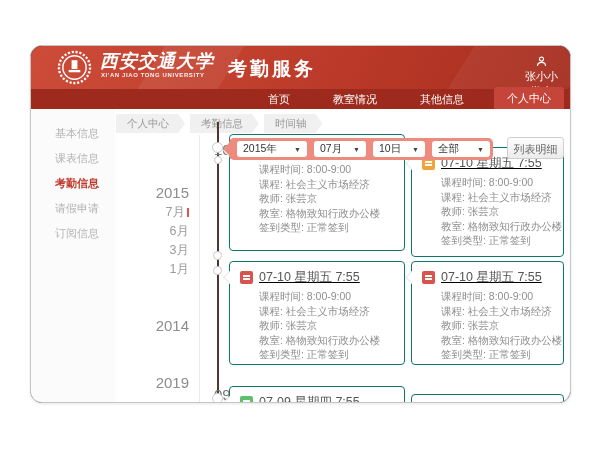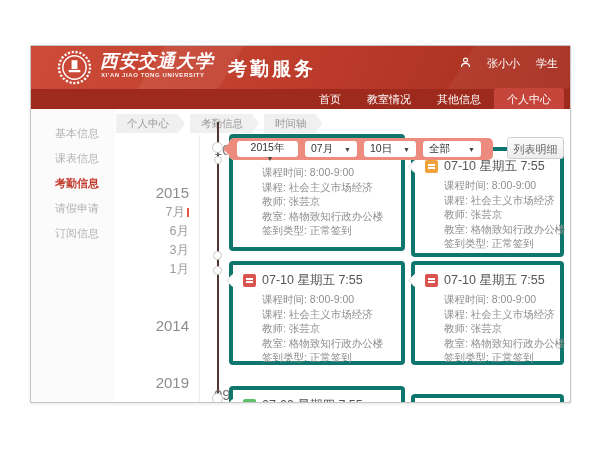--- a/index.html
+++ b/index.html
@@ -1,34 +1,34 @@
 <!DOCTYPE html>
 <html><head>
 <meta charset="utf-8">
 <style>
   html,body{margin:0;padding:0;background:#fff;font-family:"Liberation Sans","DejaVu Sans",sans-serif;}
   .stage{position:relative;width:600px;height:450px;background:#fff;overflow:hidden;}
   .frame{position:absolute;left:30px;top:45px;width:539px;height:356px;background:#000000;
-         border:1px solid #c6c6c6;border-radius:2px;overflow:hidden;box-shadow:0 1px 3px rgba(0,0,0,.10);}
+         border:1px solid #c6c6c6;border-radius:12px;overflow:hidden;box-shadow:0 1px 3px rgba(0,0,0,.10);}
 
   
   .hdr{position:absolute;left:0;top:0;width:100%;height:43px;
        background:linear-gradient(115deg,#cd4c39 0%,#bc3a29 55%,#a52e1f 100%);overflow:hidden;}
   .diag{position:absolute;background:rgba(255,255,255,.07);transform:skewX(-32deg);}
   .d1{left:120px;top:0;width:80px;height:43px;}
   .d2{left:430px;top:0;width:120px;height:43px;background:rgba(255,255,255,.05);}
   .logo{position:absolute;left:26px;top:4px;width:35px;height:35px;}
   .uni-cn{position:absolute;left:69px;top:3px;color:#fff;font-size:18px;font-weight:bold;font-style:italic;letter-spacing:1px;white-space:nowrap;}
   .uni-en{position:absolute;left:70px;top:26px;color:rgba(255,255,255,.92);font-size:6px;font-weight:bold;letter-spacing:.6px;white-space:nowrap;}
   .app-title{position:absolute;left:197px;top:10px;color:#fff;font-size:19px;font-weight:bold;letter-spacing:3px;white-space:nowrap;}
-  .user{position:absolute;right:12px;top:10px;color:#fff;font-size:11px;display:flex;align-items:center;gap:16px;white-space:nowrap;cursor:pointer;}
+  .user{position:absolute;right:12px;top:10px;color:#fff;font-size:11px;display:flex;align-items:center;gap:0;white-space:nowrap;cursor:pointer;flex-direction:column;}
 
   
   .nav{position:absolute;left:0;top:43px;width:100%;height:20px;background:#9d2a1c;
-       display:flex;justify-content:flex-end;align-items:center;padding-right:6px;box-sizing:border-box;}
+       display:flex;justify-content:flex-end;align-items:flex-end;padding-right:6px;box-sizing:border-box;gap:17px;}
   .nav-item{color:#fff;font-size:11px;line-height:20px;height:20px;padding:0 13px;cursor:pointer;white-space:nowrap;}
   .nav-item.active{background:#c5453a;border-radius:3px 3px 0 0;height:22px;line-height:23px;}
 
   
   .content{position:absolute;left:0;top:63px;width:100%;height:293px;background:#fff;overflow:hidden;}
 
   .sidebar{position:absolute;left:0;top:0;width:84px;height:100%;background:#fbfbfb;padding-top:12px;box-sizing:border-box;}
   .side-item{height:25px;line-height:25px;padding-left:24px;font-size:11px;color:#b3b3b3;cursor:pointer;white-space:nowrap;}
   .side-item.active{color:#c0392b;font-weight:bold;}
 
@@ -57,32 +57,32 @@
   .day-bottom{left:147px;top:277px;}
 
   
   .filter{position:absolute;left:198px;top:29px;width:264px;height:22px;background:#ec8b7e;border-radius:5px;
           display:flex;align-items:center;gap:7px;padding-left:8px;box-sizing:border-box;z-index:5;}
   .filter-pointer{position:absolute;left:-6px;top:5px;width:0;height:0;
           border-top:6px solid transparent;border-bottom:6px solid transparent;border-right:6px solid #ec8b7e;}
   .dd{height:16px;background:#fff;border-radius:3px;font-size:10.5px;color:#333;
       display:flex;align-items:center;justify-content:space-between;padding:0 6px;box-sizing:border-box;cursor:pointer;}
   .dd .arr{font-size:7px;color:#444;margin-left:5px;}
-  .dd-year{width:61px;flex-direction:column;} .dd-month{width:52px;} .dd-day{width:52px;} .dd-type{width:58px;}
+  .dd-year{width:70px;} .dd-month{width:52px;} .dd-day{width:52px;} .dd-type{width:58px;}
 
   .list-btn{position:absolute;left:476px;top:28px;width:57px;height:22px;z-index:6;cursor:pointer;
             background:linear-gradient(#fdfdfd,#ececec);border:1px solid #cfcfcf;border-radius:3px;
             font-size:11px;color:#666;text-align:center;line-height:22px;box-sizing:border-box;white-space:nowrap;}
 
   
-  .card{position:absolute;background:#fff;border:4px solid #0f766e;border-radius:4px;
+  .card{position:absolute;background:#fff;border:1px solid #0f766e;border-radius:4px;
         box-sizing:border-box;padding:7px 10px;z-index:1;}
   .card-arrow{position:absolute;left:-5px;top:11px;width:8px;height:8px;background:#fff;
         border-left:1px solid #e4e4e4;border-bottom:1px solid #e4e4e4;transform:rotate(45deg);}
-  .card-h{display:flex;align-items:center;gap:6px;margin-bottom:3px;}
+  .card-h{display:flex;align-items:center;gap:6px;margin-bottom:3px;text-decoration:underline;}
   .cicon{width:13px;height:13px;border-radius:2px;position:relative;flex:none;}
   .cicon::before{content:"";position:absolute;left:3px;top:4px;width:7px;height:2px;background:#fff;box-shadow:0 3px 0 #fff;}
   .ic-orange{background:#f0a23c;} .ic-red{background:#d9534f;} .ic-green{background:#5fc06a;}
   .ctitle{font-size:12.5px;color:#555;white-space:nowrap;}
   .crow{font-size:10.5px;color:#8f8f8f;line-height:14.5px;padding-left:19px;white-space:nowrap;}
   .c0{left:198px;top:25px;width:176px;height:117px;}
   .c1{left:380px;top:38px;width:153px;height:110px;}
   .c2{left:198px;top:152px;width:176px;height:104px;}
   .c3{left:380px;top:152px;width:153px;height:104px;}
   .c4{left:198px;top:277px;width:176px;height:60px;}

